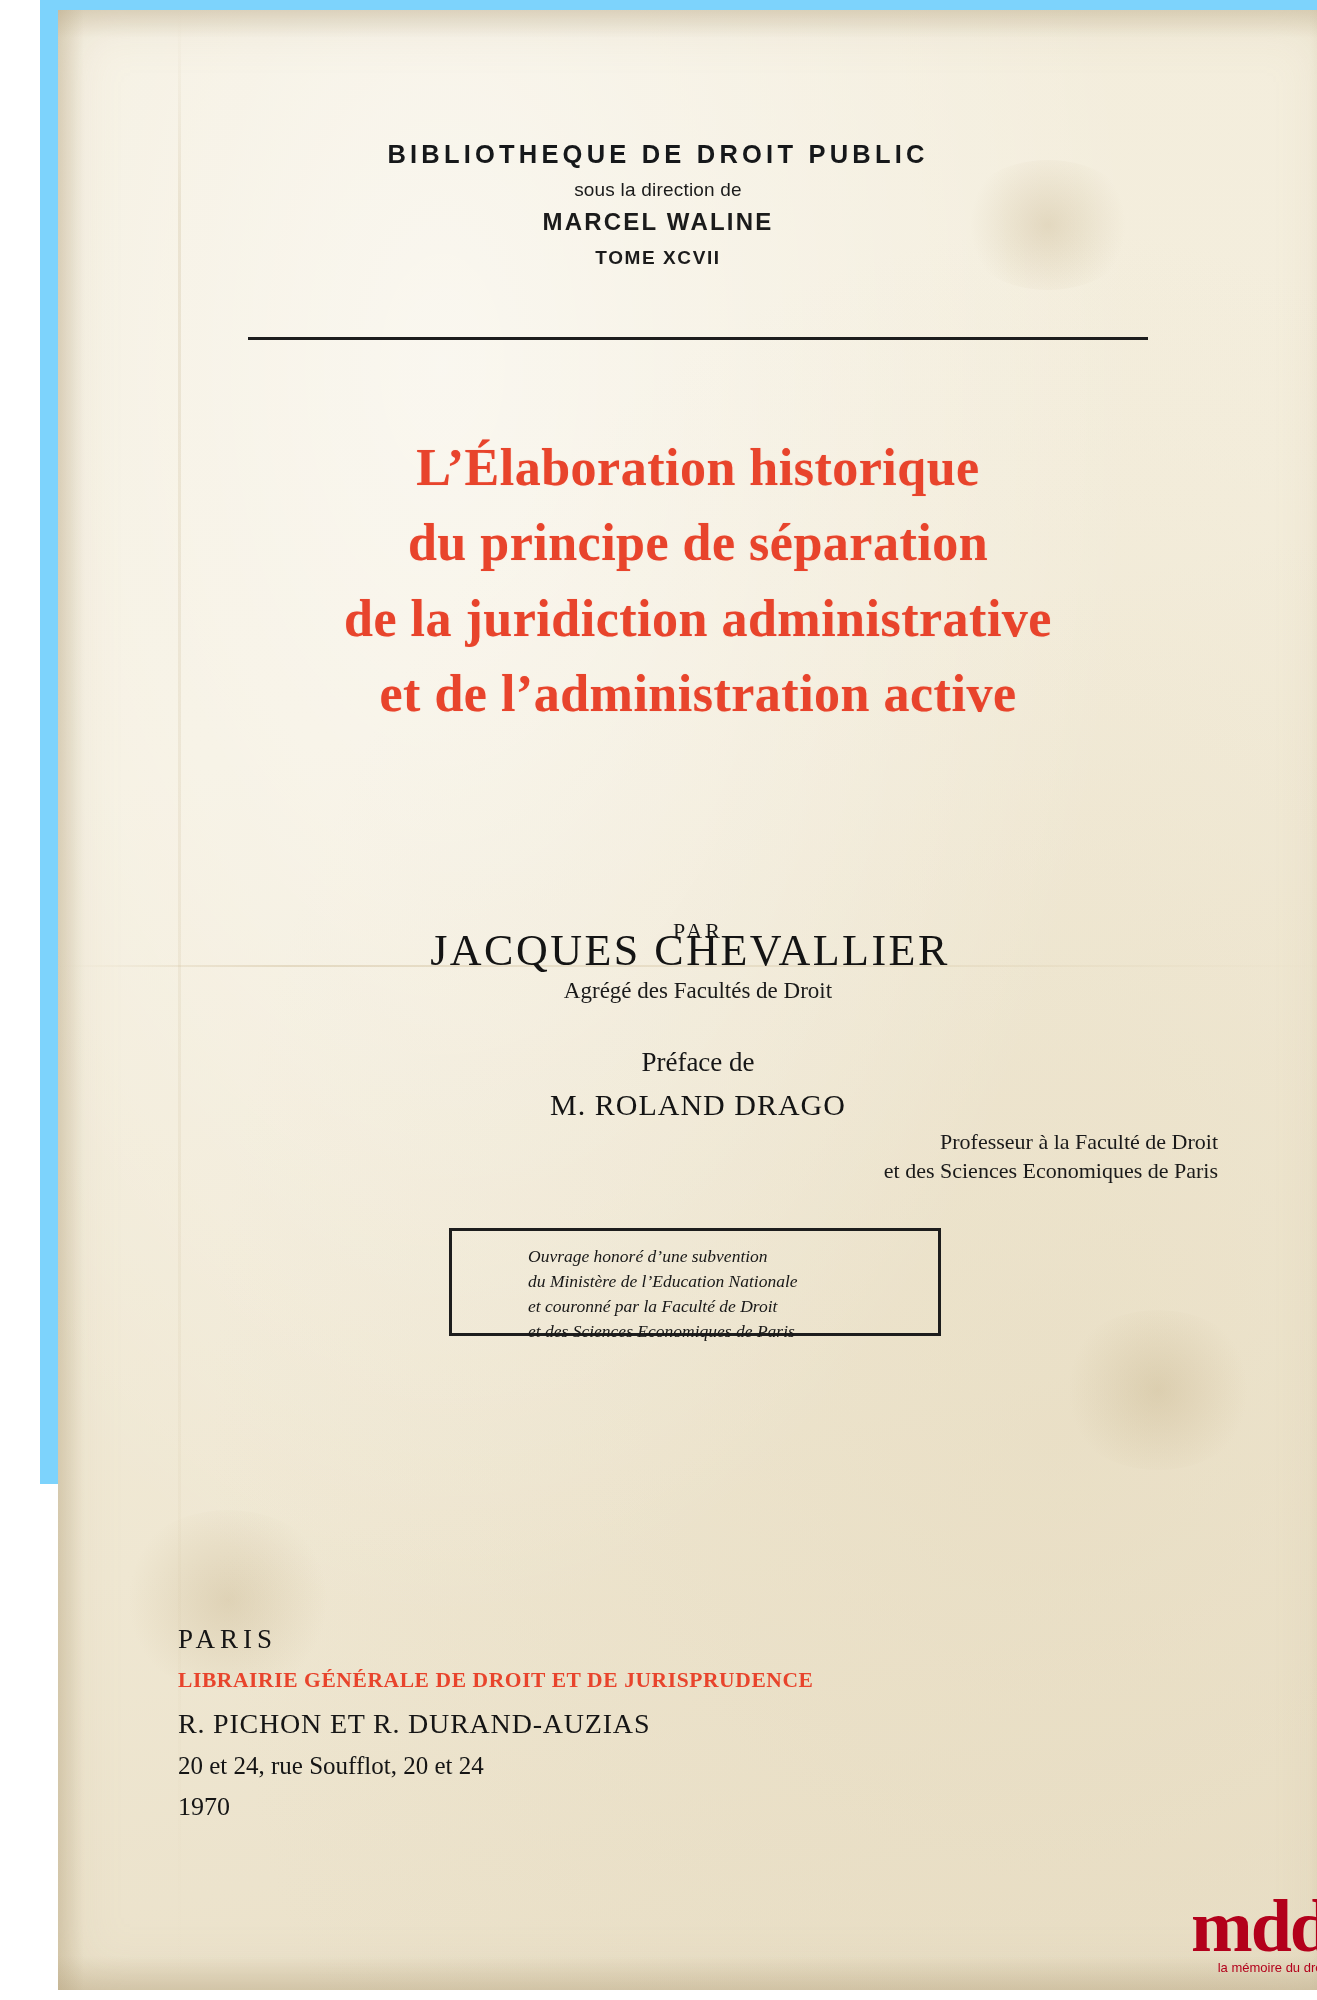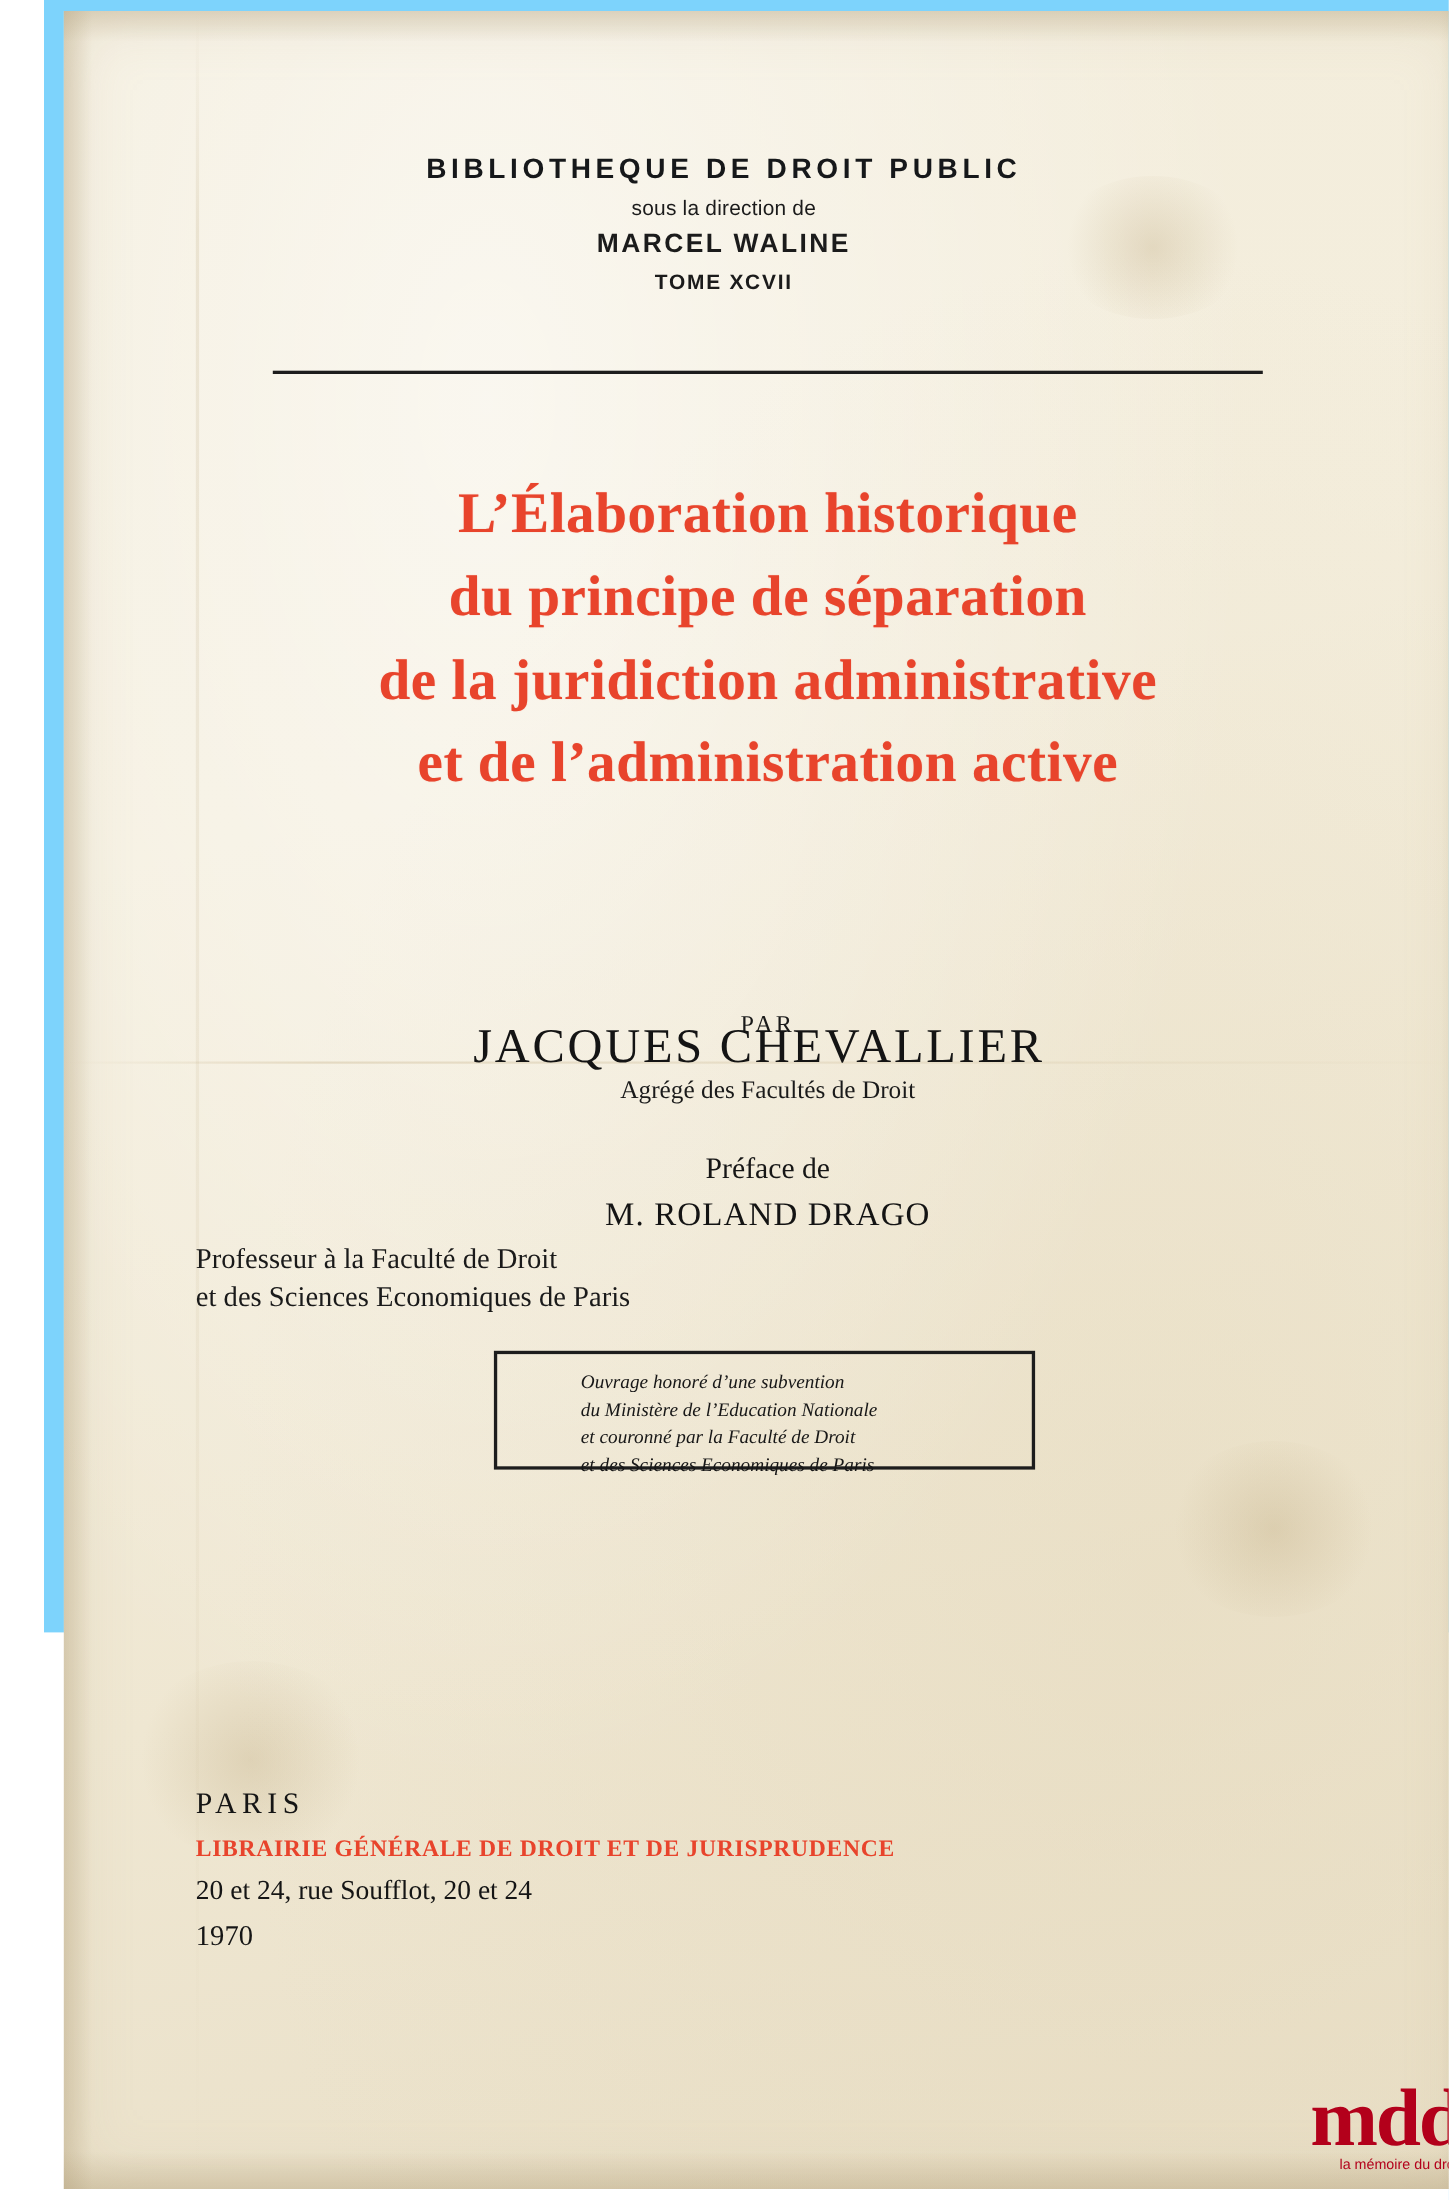--- a/index.html
+++ b/index.html
@@ -183,23 +183,23 @@
     left: 120px; top: 1078px; width: 1040px;
     text-align: center;
     font-family: "Liberation Serif", serif;
     font-size: 30px;
     letter-spacing: 1px;
     color: #141414;
   }
   .preface-qual {
     position: absolute;
     left: 120px; top: 1118px; width: 1040px;
-    text-align: left;
-    font-family: "Liberation Serif", serif;
-    font-size: 26px;
+    text-align: right;
+    font-family: "Liberation Serif", serif;
+    font-size: 22px;
     line-height: 1.3;
     color: #1a1a1a;
   }
 
   
   .note-box {
     position: absolute;
     left: 391px;
     top: 1218px;
     width: 492px;
@@ -328,20 +328,21 @@
         <div>Ouvrage honoré d’une subvention</div>
         <div>du Ministère de l’Education Nationale</div>
         <div>et couronné par la Faculté de Droit</div>
         <div>et des Sciences Economiques de Paris</div>
       </div>
     </div>
 
     <div class="imprint">
       <div class="city">PARIS</div>
       <div class="lib">LIBRAIRIE GÉNÉRALE DE DROIT ET DE JURISPRUDENCE</div>
+      <div class="pub">R. PICHON ET R. DURAND-AUZIAS</div>
       <div class="addr">20 et 24, rue Soufflot, 20 et 24</div>
       <div class="year">1970</div>
     </div>
 
     <div class="logo">
       <div class="logo-mark">mdd</div>
       <div class="logo-tag">la mémoire du droit</div>
     </div>
 
   </div>

